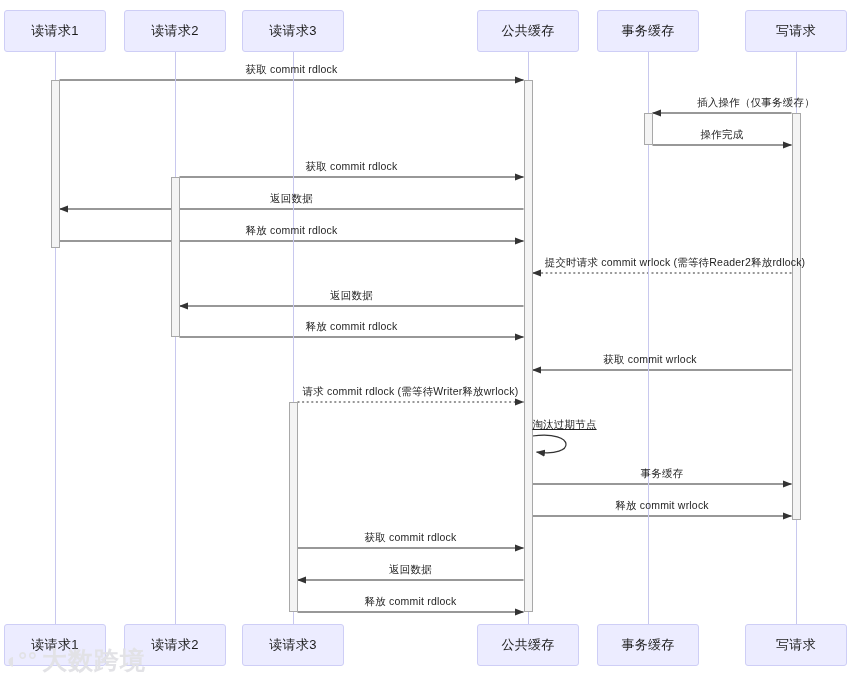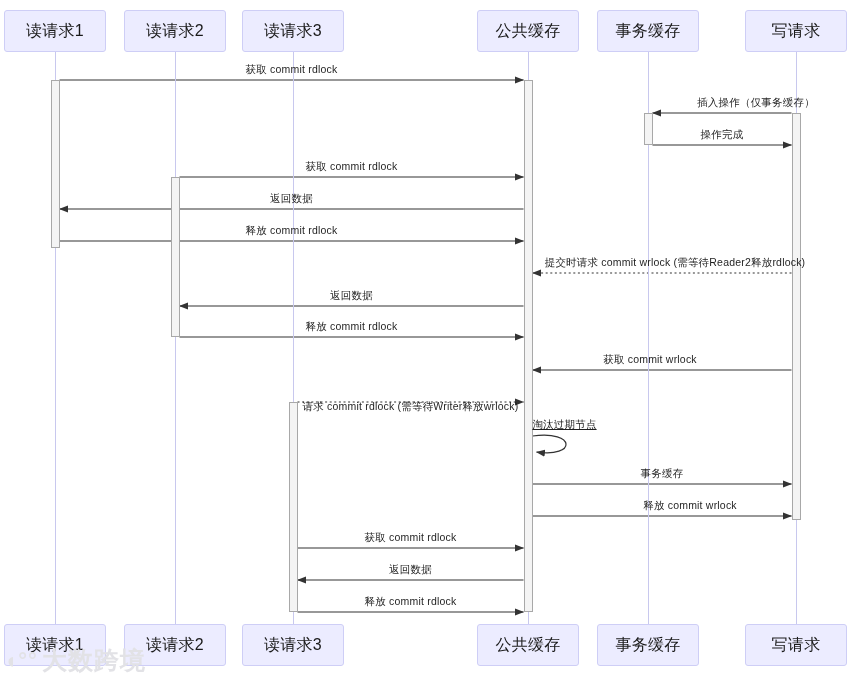--- a/index.html
+++ b/index.html
@@ -11,21 +11,21 @@
     position:relative;
   }
   #diagram{position:absolute;left:0;top:0;width:852px;height:679px;}
   .pbox{
     position:absolute;
     box-sizing:border-box;
     background:#ECECFF;
     border:1px solid #CECEF6;
     border-radius:3px;
     display:flex;align-items:center;justify-content:center;
-    font-size:16px;
+    font-size:13px;
     color:#1a1a1a;
     letter-spacing:.3px;
     white-space:nowrap;
   }
   .lifeline{
     position:absolute;
     width:1px;
     background:#C8C8EE;
   }
   .actbar{
@@ -105,24 +105,24 @@
     <div class="msglabel" style="left: 291.5px; top: 63px;">获取 commit rdlock</div>
     <div class="msglabel" style="left: 722px; top: 96px; margin-left: 34px;">插入操作（仅事务缓存）</div>
     <div class="msglabel" style="left: 722px; top: 128px;">操作完成</div>
     <div class="msglabel" style="left: 351.5px; top: 160px;">获取 commit rdlock</div>
     <div class="msglabel" style="left: 291.5px; top: 192px;">返回数据</div>
     <div class="msglabel" style="left: 291.5px; top: 224px;">释放 commit rdlock</div>
     <div class="msglabel" style="left: 662px; top: 256px; margin-left: 13px;">提交时请求 commit wrlock (需等待Reader2释放rdlock)</div>
     <div class="msglabel" style="left: 351.5px; top: 289px;">返回数据</div>
     <div class="msglabel" style="left: 351.5px; top: 320px;">释放 commit rdlock</div>
     <div class="msglabel" style="left: 650px; top: 353px;">获取 commit wrlock</div>
-    <div class="msglabel" style="left: 410.5px; top: 385px; margin-top: 15px;">请求 commit rdlock (需等待Writer释放wrlock)</div>
+    <div class="msglabel" style="left: 410.5px; top: 385px;">请求 commit rdlock (需等待Writer释放wrlock)</div>
     <div class="msglabel" style="left: 564.5px; top: 418px; text-decoration: underline;">淘汰过期节点</div>
     <div class="msglabel" style="left: 662px; top: 467px;">事务缓存</div>
-    <div class="msglabel" style="left: 690px; top: 499px;">释放 commit wrlock</div>
+    <div class="msglabel" style="left: 662px; top: 499px;">释放 commit wrlock</div>
     <div class="msglabel" style="left: 410.5px; top: 531px;">获取 commit rdlock</div>
     <div class="msglabel" style="left: 410.5px; top: 563px;">返回数据</div>
     <div class="msglabel" style="left: 410.5px; top: 595px;">释放 commit rdlock</div>
     <div class="pbox" style="left: 4px; top: 10px; width: 102px; height: 42px;">读请求1</div>
     <div class="pbox" style="left: 4px; top: 624px; width: 102px; height: 42px;">读请求1</div>
     <div class="pbox" style="left: 124px; top: 10px; width: 102px; height: 42px;">读请求2</div>
     <div class="pbox" style="left: 124px; top: 624px; width: 102px; height: 42px;">读请求2</div>
     <div class="pbox" style="left: 242px; top: 10px; width: 102px; height: 42px;">读请求3</div>
     <div class="pbox" style="left: 242px; top: 624px; width: 102px; height: 42px;">读请求3</div>
     <div class="pbox" style="left: 477px; top: 10px; width: 102px; height: 42px;">公共缓存</div>

